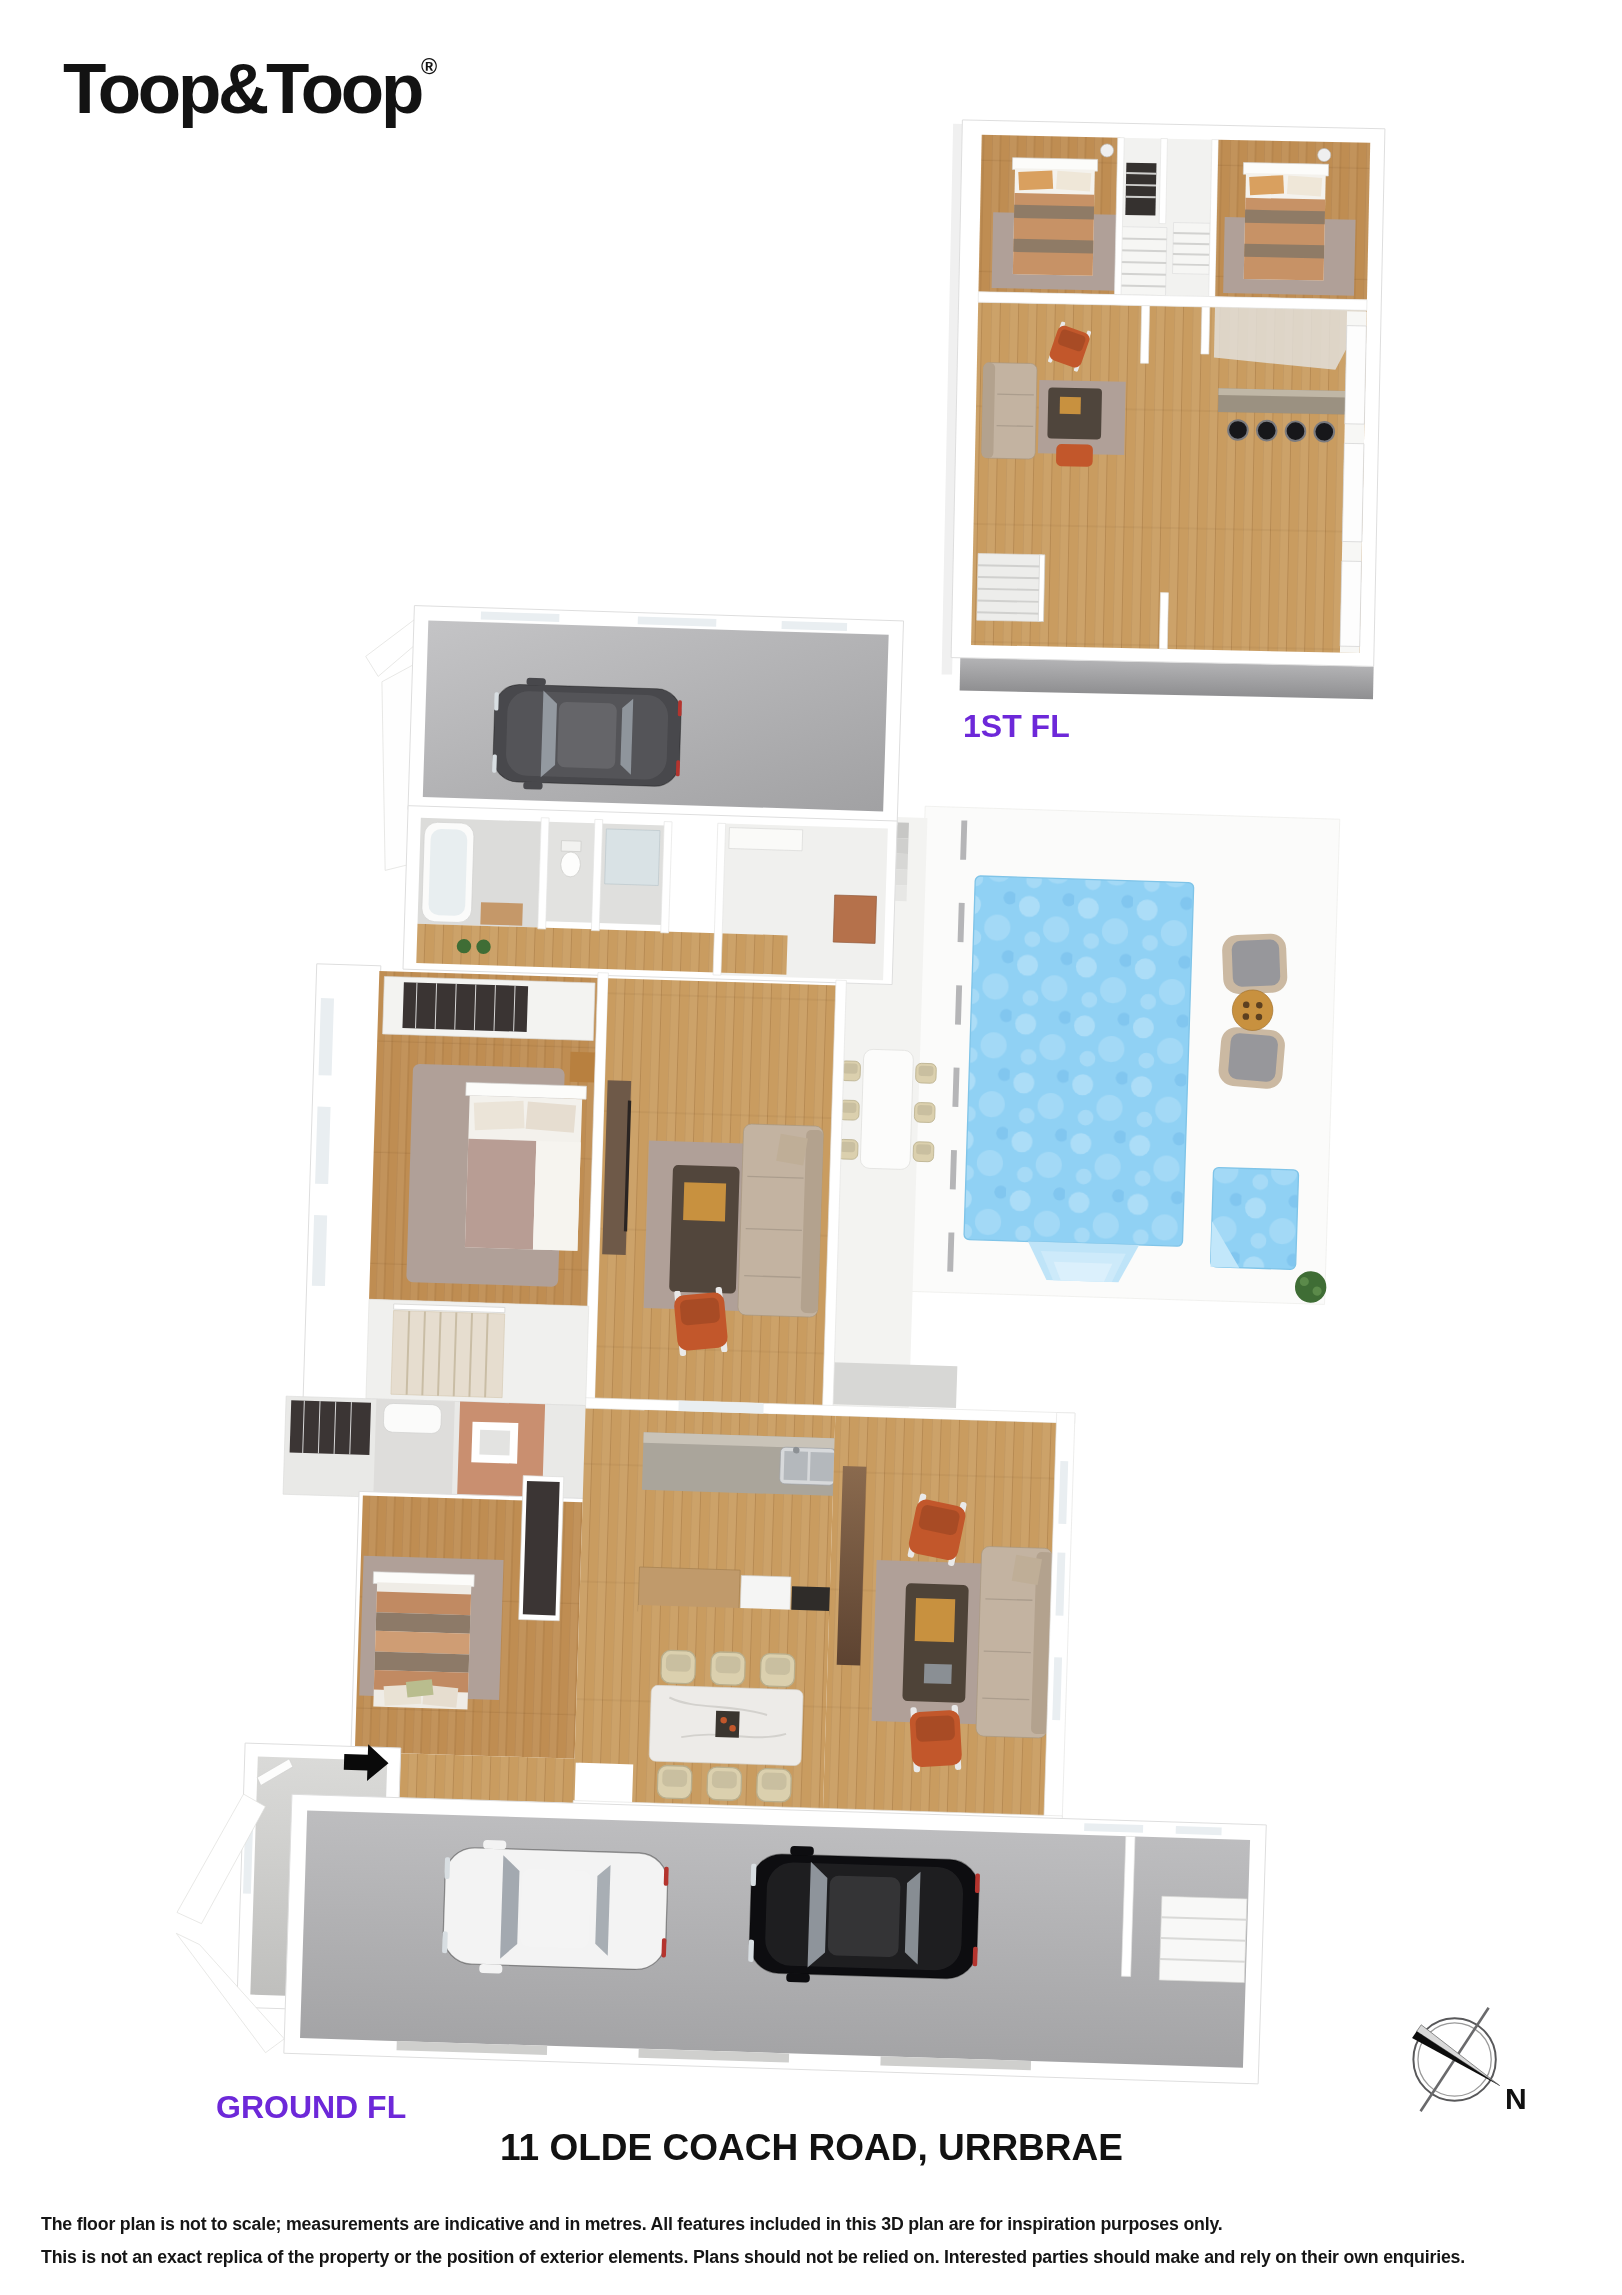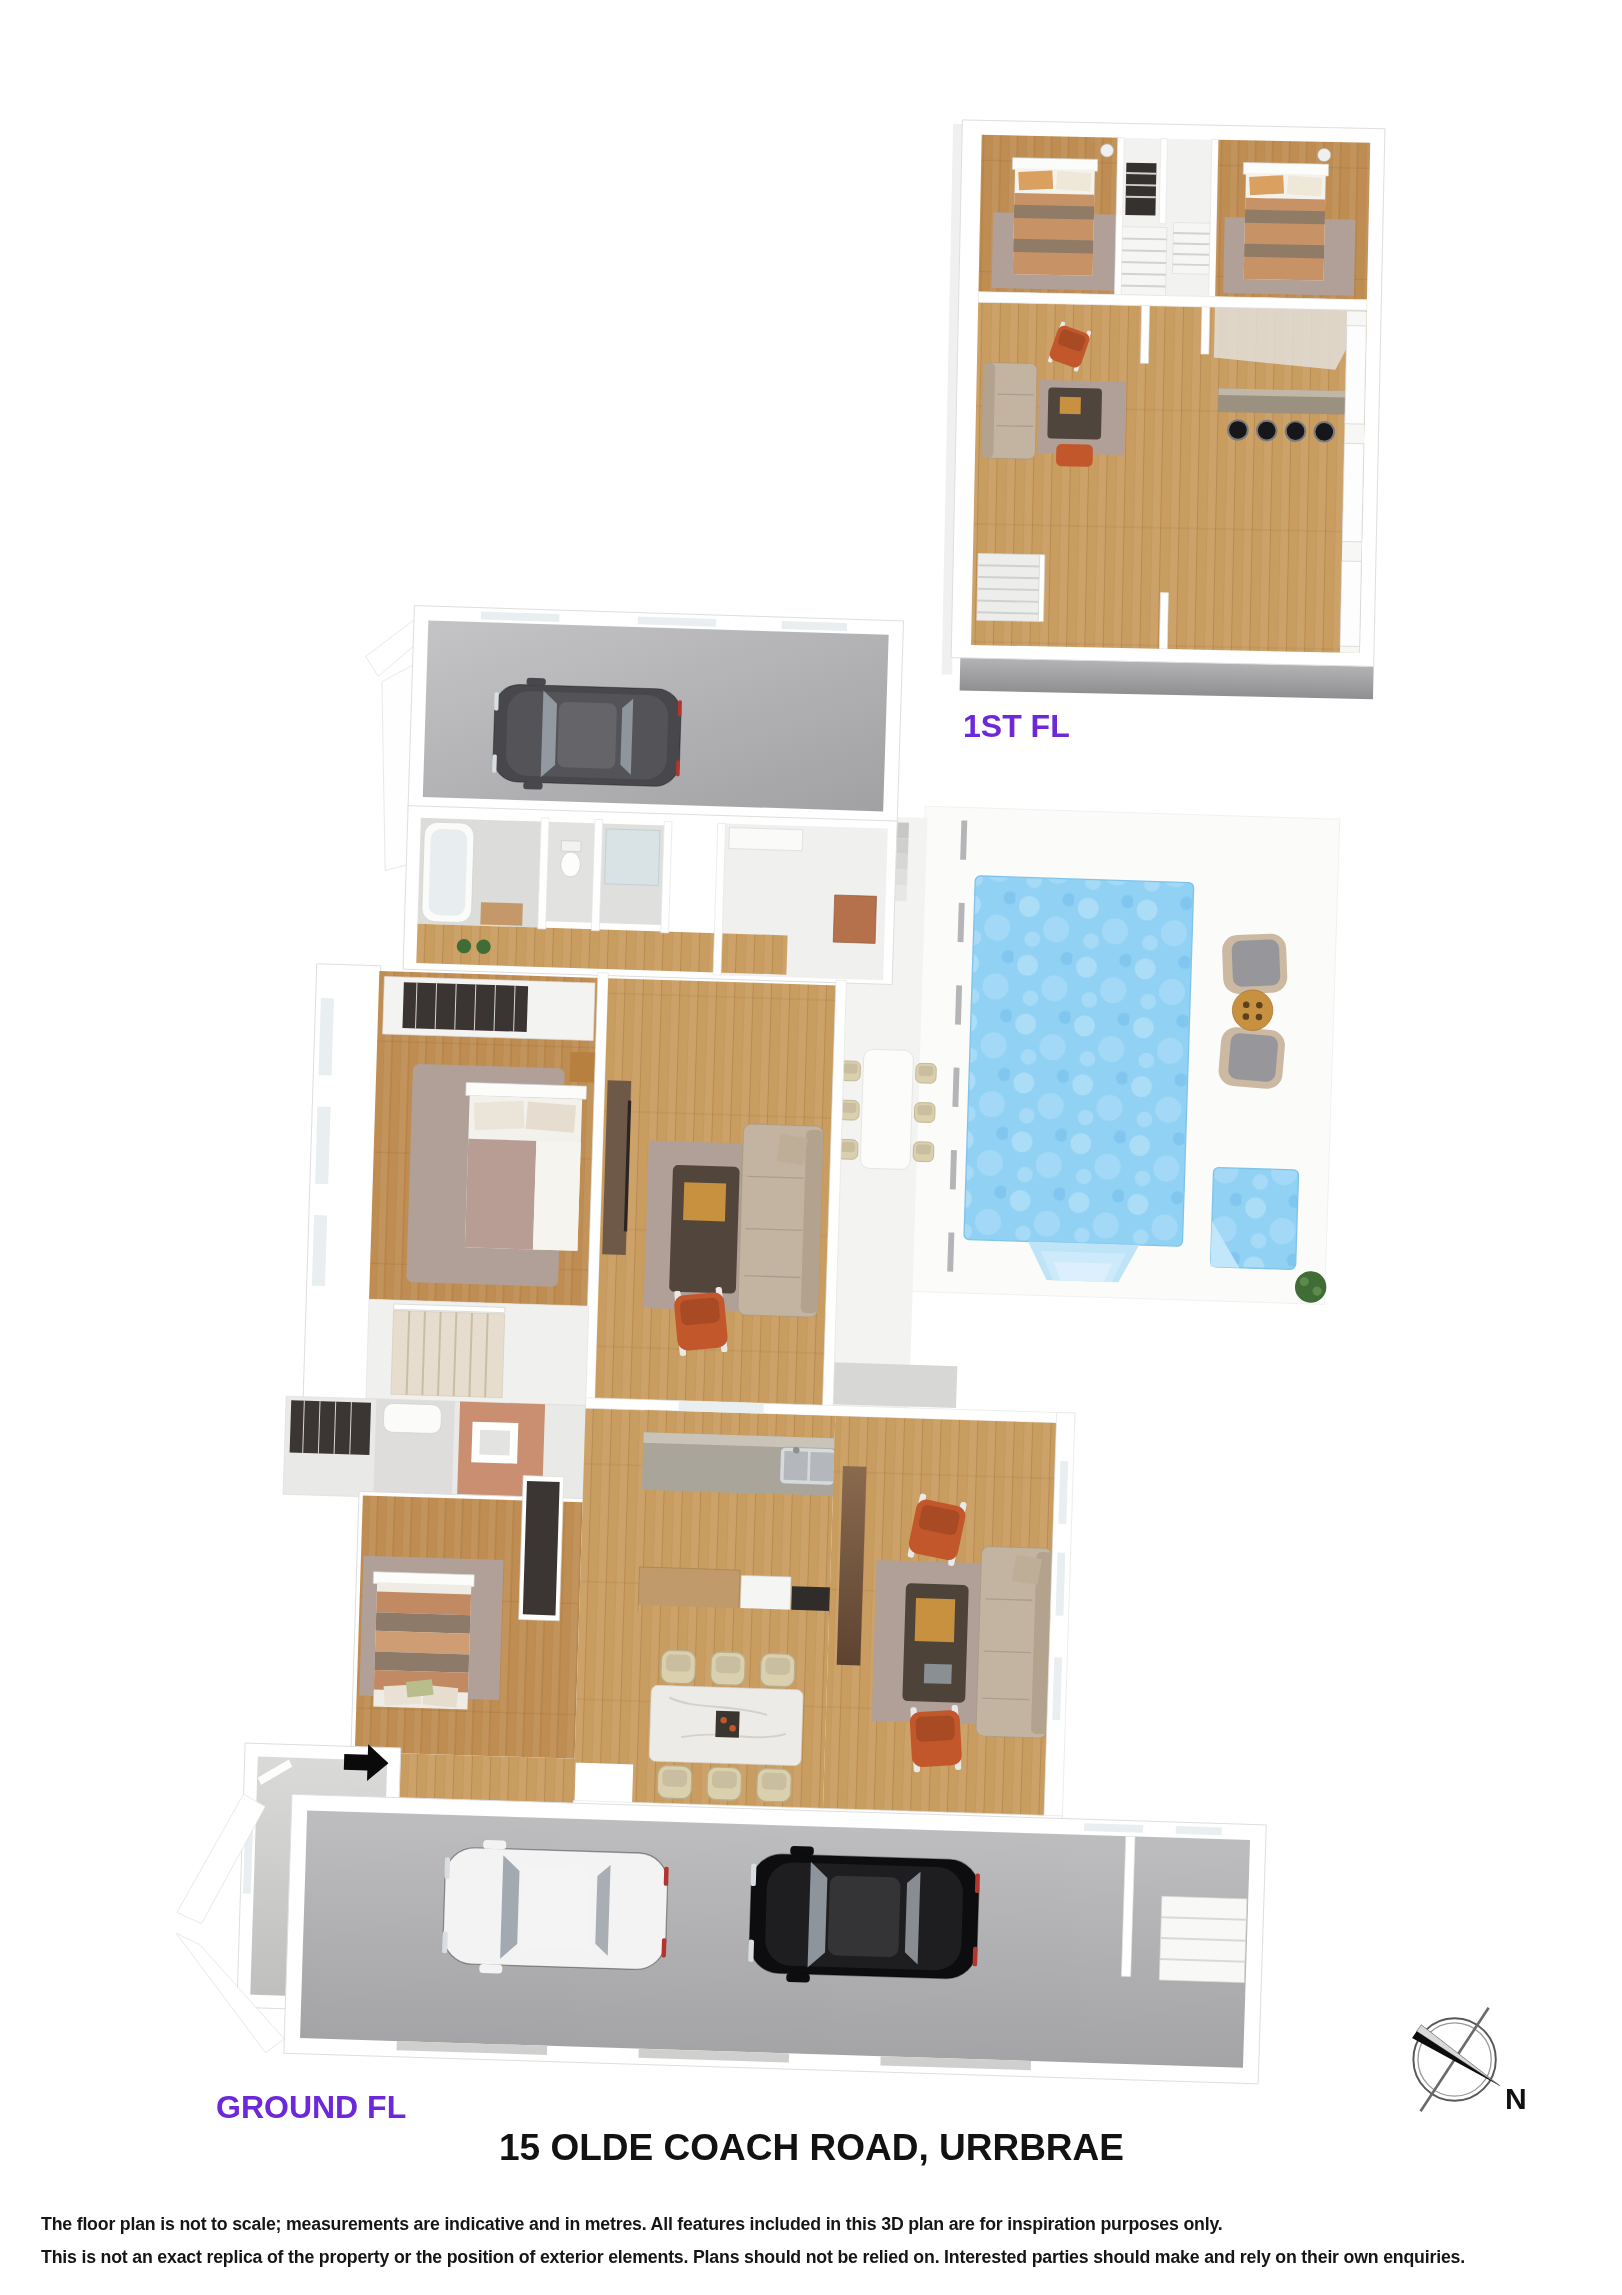--- a/index.html
+++ b/index.html
@@ -456,23 +456,24 @@
   <g>
     <circle cx="2223" cy="3148" r="63" fill="none" stroke="#58585a" stroke-width="3"></circle>
     <circle cx="2223" cy="3148" r="56" fill="none" stroke="#9a9a9a" stroke-width="2"></circle>
     <line x1="2275" y1="3069" x2="2171" y2="3227" stroke="#6a6a6c" stroke-width="4"></line>
     <polygon points="2172,3095 2292,3188 2165,3105" fill="#d9d9d9" stroke="#555" stroke-width="1"></polygon>
     <polygon points="2165,3105 2292,3188 2158,3115" fill="#0c0c0c"></polygon>
     <text x="2300" y="3224" font-size="46" font-weight="600" fill="#111">N</text>
   </g>
 </svg>
 
+<div class="logo"><span>Toop&amp;Toop</span><span class="reg">®</span></div>
 
 <div class="floor-label lbl-first">1ST FL</div>
 <div class="floor-label lbl-ground">GROUND FL</div>
 
-<div class="address">15 OLDE COACH ROAD, URRBRAE</div>
+<div class="address">11 OLDE COACH ROAD, URRBRAE</div>
 
 <div class="disclaimer disc1">The floor plan is not to scale; measurements are indicative and in metres. All features included in this 3D plan are for inspiration purposes only.</div>
 <div class="disclaimer disc2">This is not an exact replica of the property or the position of exterior elements. Plans should not be relied on. Interested parties should make and rely on their own enquiries.</div>
 
 </div>
 
 
 </body></html>

